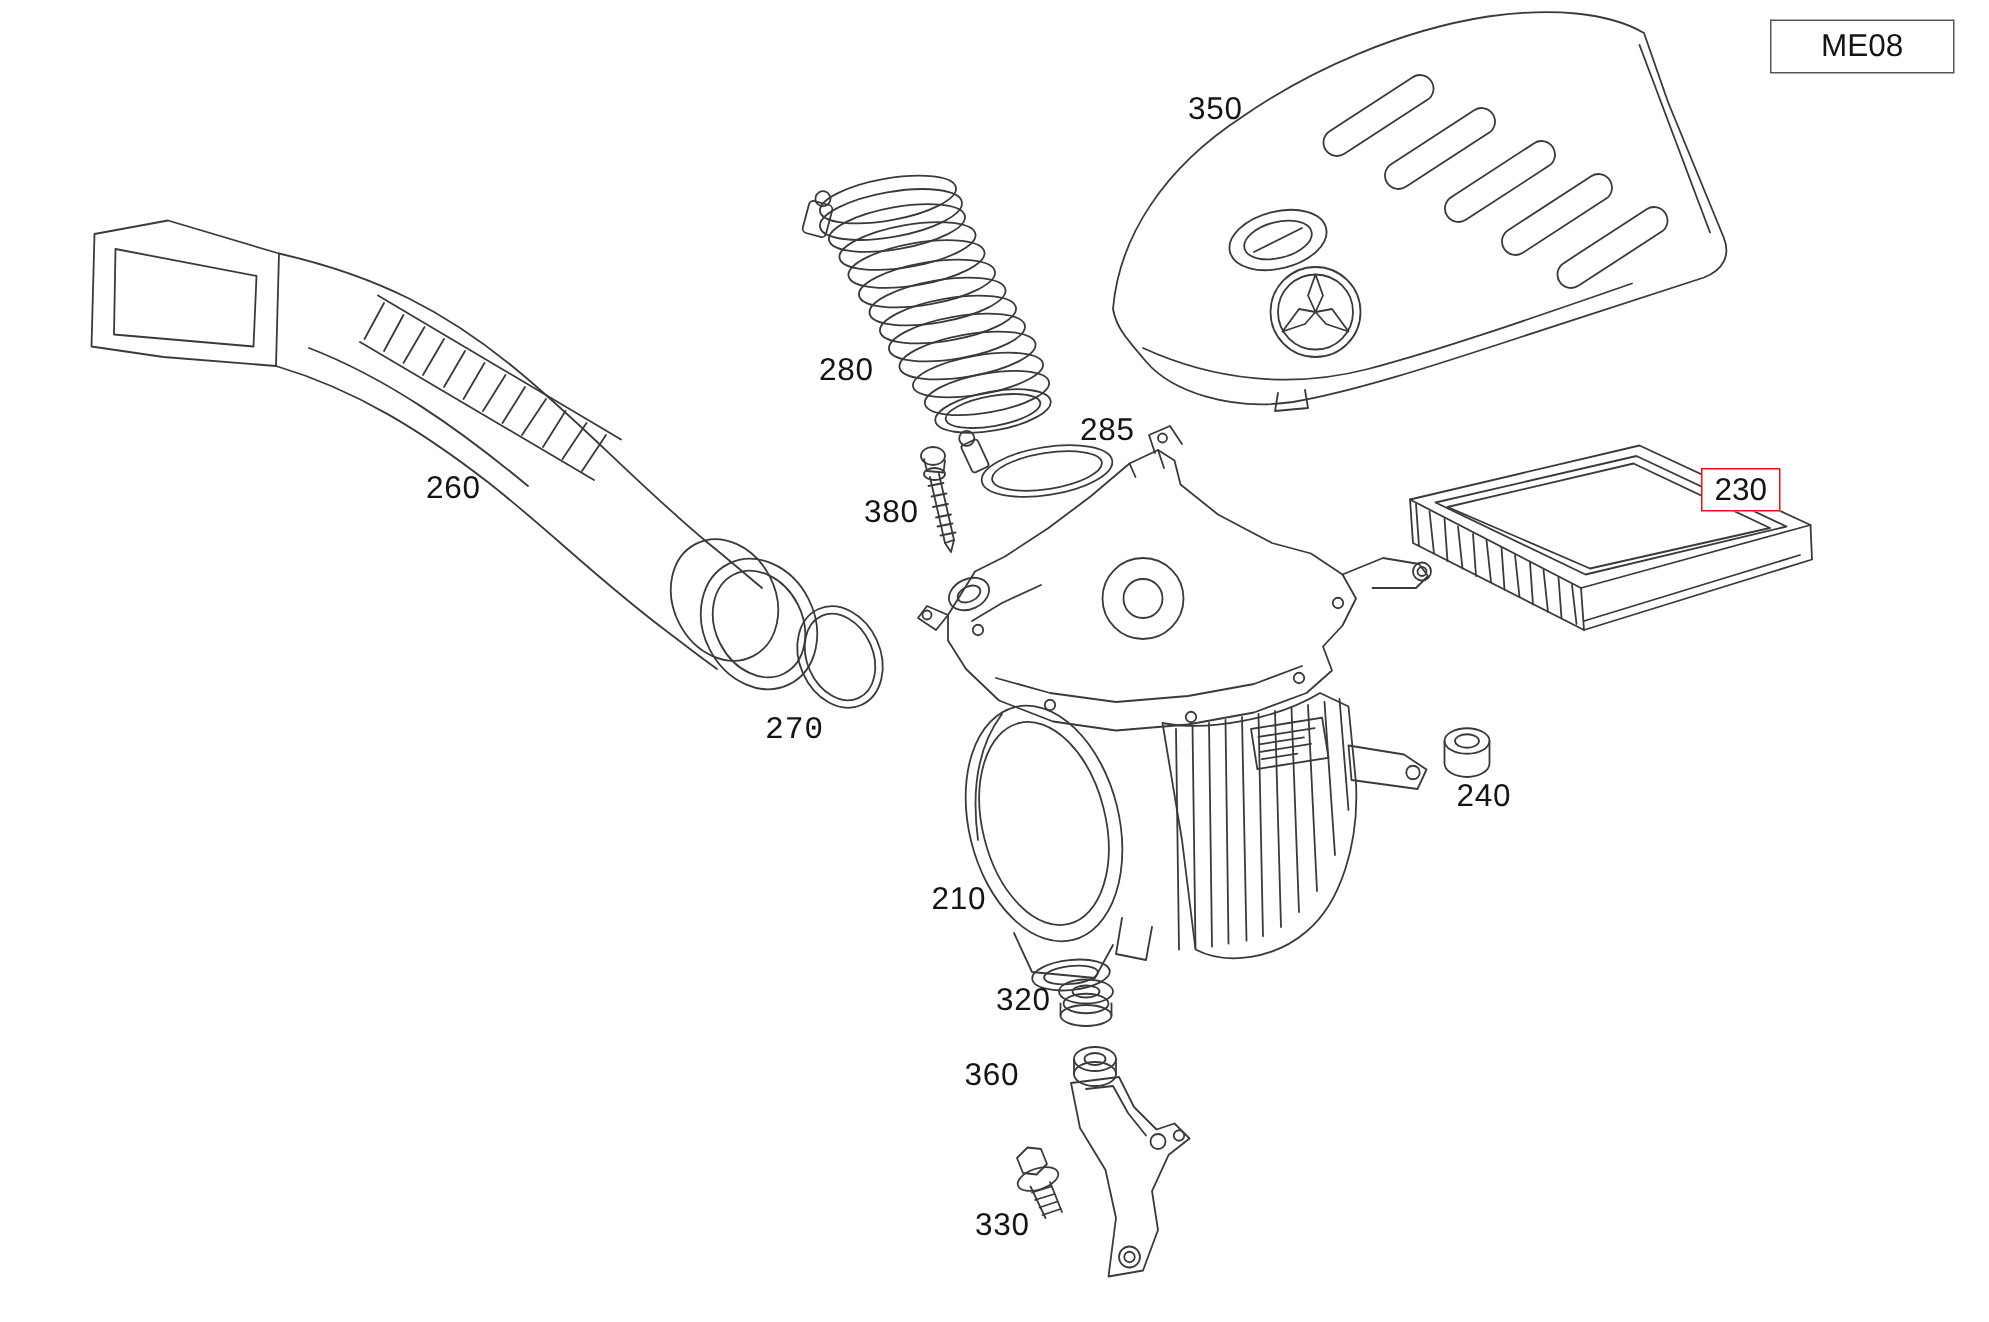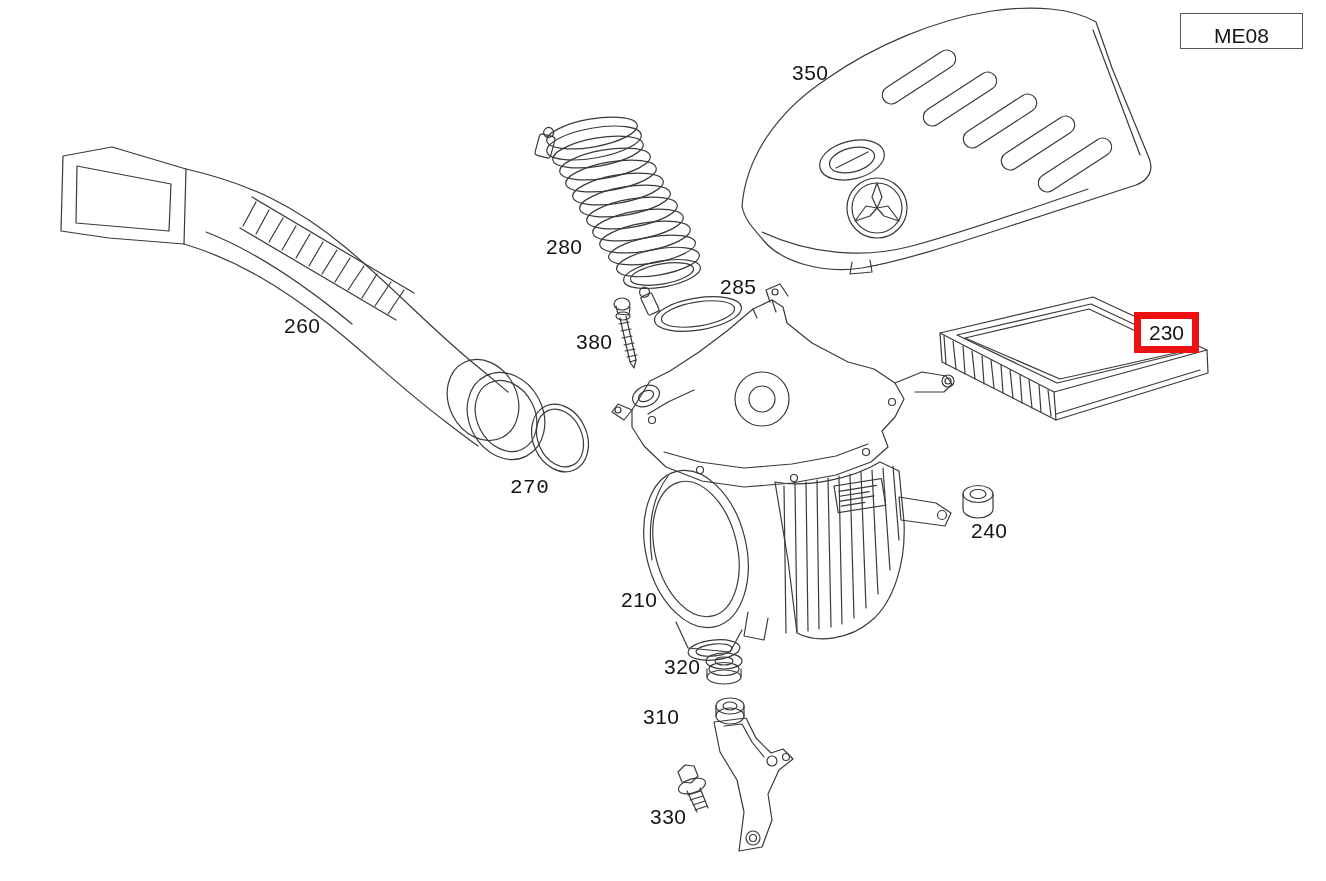--- a/index.html
+++ b/index.html
@@ -39,30 +39,30 @@
   }
   .code-box {
     position: absolute;
     left: 1180px;
     top: 13px;
     width: 123px;
     height: 36px;
     border: 1px solid #555555;
     box-sizing: border-box;
     display: flex;
-    align-items: flex-end;
+    align-items: center;
     justify-content: center;
     font-size: 21px;
     color: #141414;
   }
   .highlight-box {
     position: absolute;
     left: 1134px;
     top: 312px;
-    border: 7px solid #0c4a6e;
+    border: 1px solid #0c4a6e;
     padding: 3px 8px;
     font-size: 21px;
     color: #141414;
     line-height: 1;
     cursor: pointer;
     background: #ffffff;
     text-align: center;
   }
 </style>
 </head>
@@ -253,20 +253,20 @@
 
   <div class="part-label" style="left:792px; top:62px;">350</div>
   <div class="part-label" style="left:546px; top:236px;">280</div>
   <div class="part-label" style="left:720px; top:276px;">285</div>
   <div class="part-label" style="left:576px; top:331px;">380</div>
   <div class="part-label" style="left:284px; top:315px;">260</div>
   <div class="part-label" style="left:510px; top:477px;font-family:Liberation Mono, monospace;">270</div>
   <div class="part-label" style="left:621px; top:557px;margin-top:32px;">210</div>
   <div class="part-label" style="left:971px; top:520px;">240</div>
   <div class="part-label" style="left:664px; top:656px;">320</div>
-  <div class="part-label" style="left:643px; top:706px;">310</div>
+  <div class="part-label" style="left:643px; top:706px;">360</div>
   <div class="part-label" style="left:650px; top:806px;">330</div>
 
   <div class="highlight-box" style="border-color: rgb(238, 17, 17);">
     <span>230</span>
   </div>
 
 </div>
 
 </body></html>

